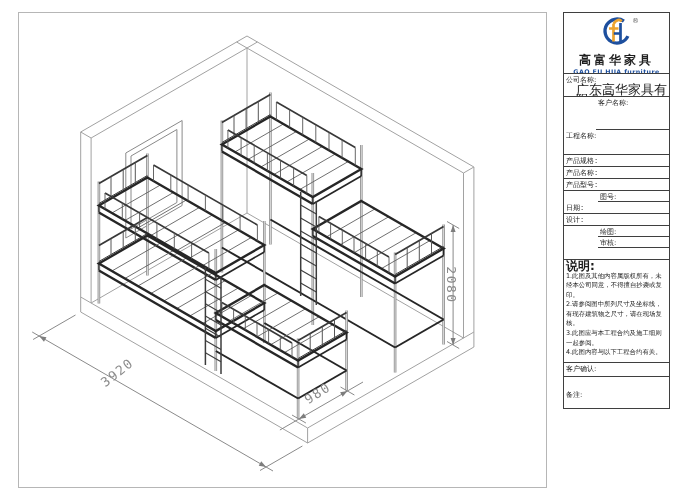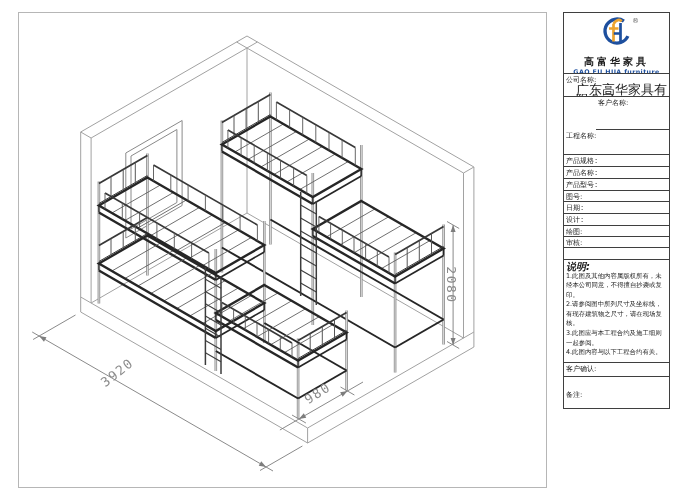--- a/index.html
+++ b/index.html
@@ -17,29 +17,29 @@
   #tb1{top:12px;height:397px;}
   #tb2{top:412px;height:75px;}
   .row{box-sizing:border-box;border-bottom:1px solid #3f3f3f;overflow:hidden;
        font-size:7px;line-height:10px;padding:1px 0 0 2px;}
   .row:last-child{border-bottom:none;margin-top:12px;}
   .r-logo{height:61px;text-align:center;padding:1px 0 0 0;}
   .r-company{height:23px;}
   .r-customer{height:33px;margin-left:32px;}
   .r-project{height:25px;}
   .r-f{height:12px;font-family:Liberation Mono, monospace;}
-  .r-f2{height:11px;}
+  .r-f2{height:11px;margin-left:34px;}
   .r-empty{height:12px;}
   .r-notes{height:103px;padding:2px 2px 0 2px;}
   .r-confirm{height:14px;}
   .r-remark{height:31px;}
   .r-stamp{height:73px;font-size:8px;}
   .note-line{font-size:6.4px;line-height:9.6px;white-space:nowrap;}
-  .notes-title{font-size:10px;line-height:9.5px;font-weight:bold;font-style:italic;}
-  .brand-cn{font-family:Liberation Serif, serif;font-weight:bold;font-size:10px;
+  .notes-title{font-size:12px;line-height:9.5px;font-weight:bold;}
+  .brand-cn{font-family:Liberation Mono, monospace;font-weight:bold;font-size:12px;
             letter-spacing:3px;color:#1f1f1f;line-height:13px;}
   .brand-en{font-weight:bold;font-size:6.3px;letter-spacing:.4px;line-height:8px;}
   .company-value{padding-left:10px;font-size:13px;line-height:10px;}
   .lbl{display:block;}
 </style>
 </head>
 <body>
 
 <div id="sheet">
 

